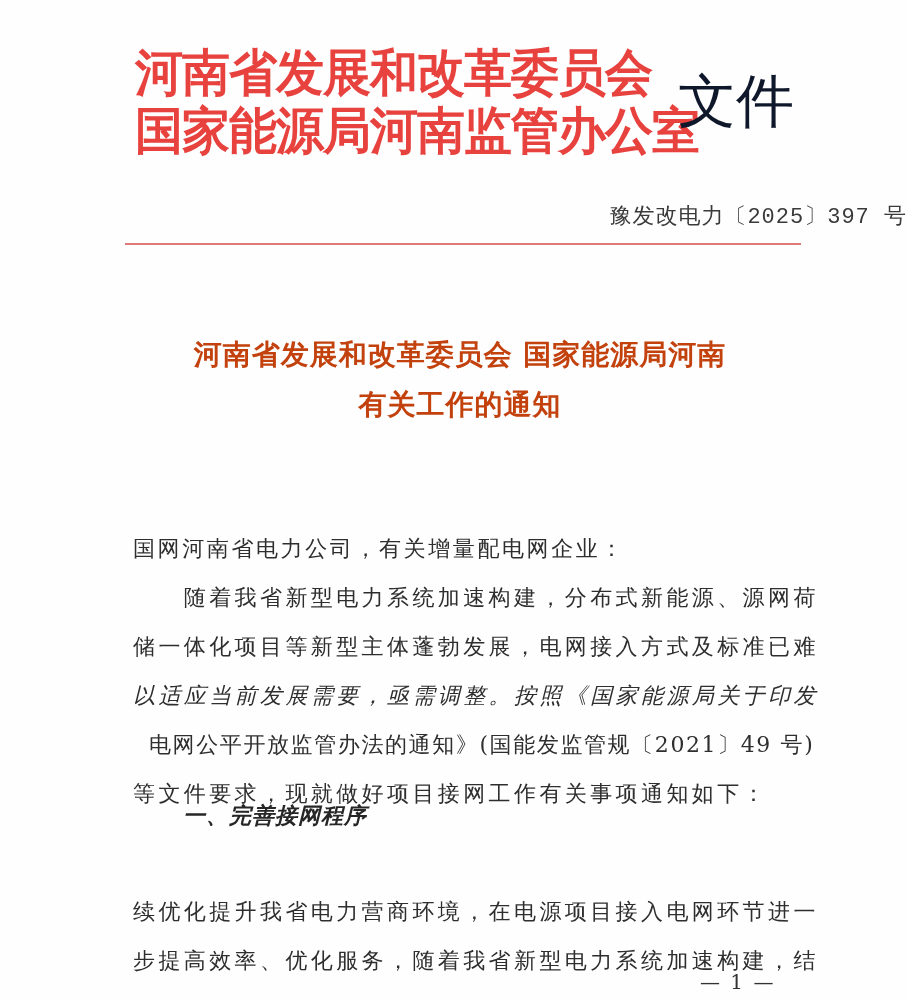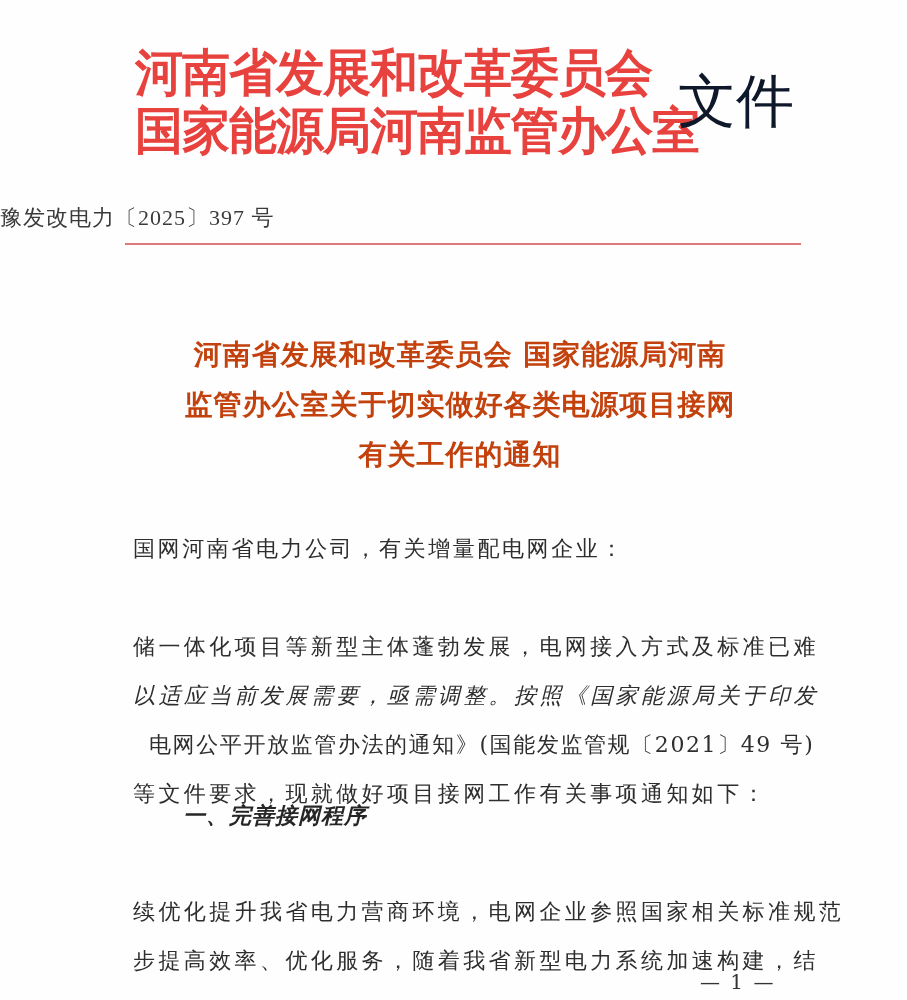--- a/index.html
+++ b/index.html
@@ -28,24 +28,24 @@
     position: absolute; left: 678px; top: 55px;
     color: #0f172a;
     font-family: "DejaVu Serif", serif;
     font-size: 58px; line-height: 92px;
     letter-spacing: 0px;
     white-space: nowrap;
   }
 
   .doc-number {
     position: absolute; left: 0; width: 907px; top: 204px;
-    text-align: left;
+    text-align: right;
     font-size: 22px; line-height: 28px;
     color: #3a3a3a;
-    font-family: Liberation Serif, serif;
+    font-family: Liberation Mono, monospace;
     letter-spacing: 1px;
   }
   .red-rule {
     position: absolute; left: 125px; top: 243px; width: 676px; height: 2px;
     background: #e07a7a;
   }
 
   .title {
     position: absolute; left: 120px; width: 680px; top: 330px;
     text-align: center;
@@ -93,35 +93,35 @@
 
   <div class="header-org org-1">河南省发展和改革委员会</div>
   <div class="header-org org-2">国家能源局河南监管办公室</div>
   <div class="doc-word">文件</div>
 
   <div class="doc-number">豫发改电力〔2025〕397 号</div>
   <div class="red-rule"></div>
 
   <div class="title">
     <div>河南省发展和改革委员会  国家能源局河南</div>
-    <div>监管办公室关于切实做好各类电源项目接网</div>
     <div>有关工作的通知</div>
   </div>
 
   <div class="body-text addressee">国网河南省电力公司，有关增量配电网企业：</div>
 
   <div class="body-text" style="top:573px; height:250px;">
+    <div class="para" style="top:0px;">　　随着我省新型电力系统加速构建，分布式新能源、源网荷</div>
     <div class="para" style="top:49px;">储一体化项目等新型主体蓬勃发展，电网接入方式及标准已难</div>
     <div class="para" style="top:98px;font-style:italic;">以适应当前发展需要，亟需调整。按照《国家能源局关于印发</div>
     <div class="para" style="top:147px; letter-spacing:1.6px;margin-left:16px;">电网公平开放监管办法的通知》(国能发监管规〔2021〕49 号)</div>
     <div class="para" style="top:196px;">等文件要求，现就做好项目接网工作有关事项通知如下：</div>
   </div>
 
   <div class="section-head">一、完善接网程序</div>
 
   <div class="body-text" style="top:838px; height:150px;">
-    <div class="para" style="top:49px;">续优化提升我省电力营商环境，电网企业参照国家相关标准规范</div>
+    <div class="para" style="top:49px;">续优化提升我省电力营商环境，在电源项目接入电网环节进一</div>
     <div class="para" style="top:98px;">步提高效率、优化服务，随着我省新型电力系统加速构建，结</div>
   </div>
 
   <div class="page-number">— 1 —</div>
 
 </div>
 
 </body></html>

